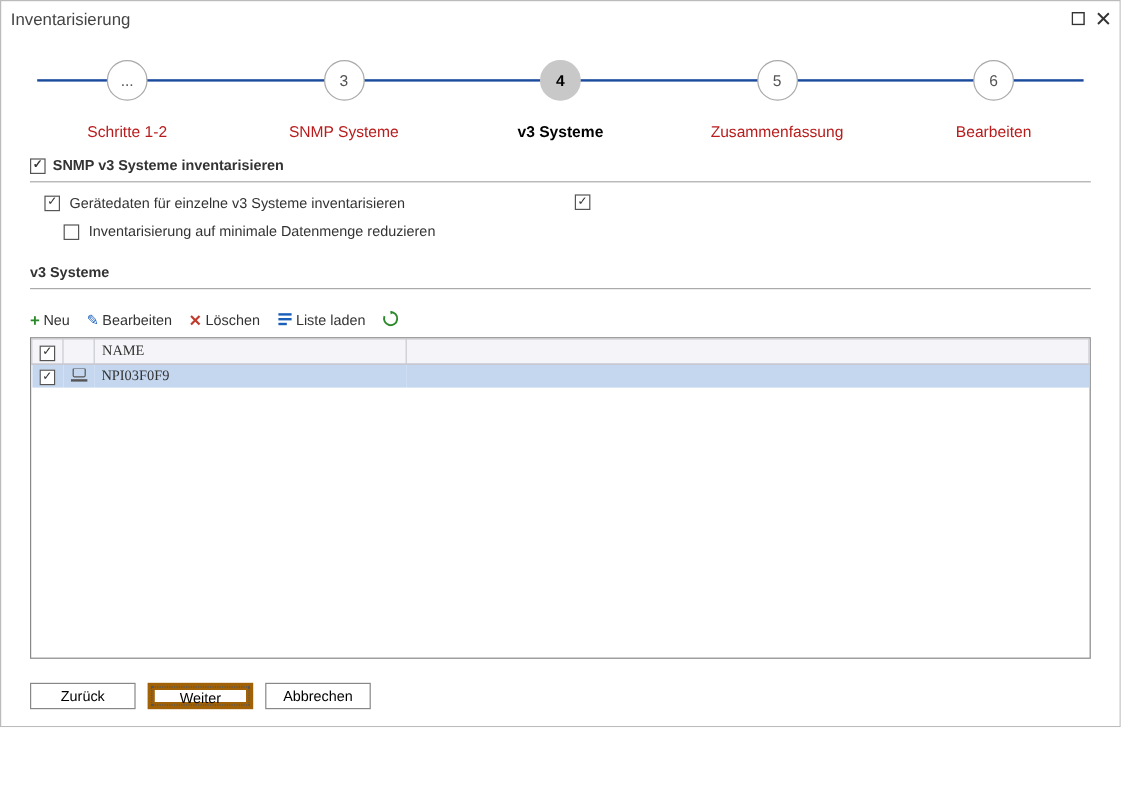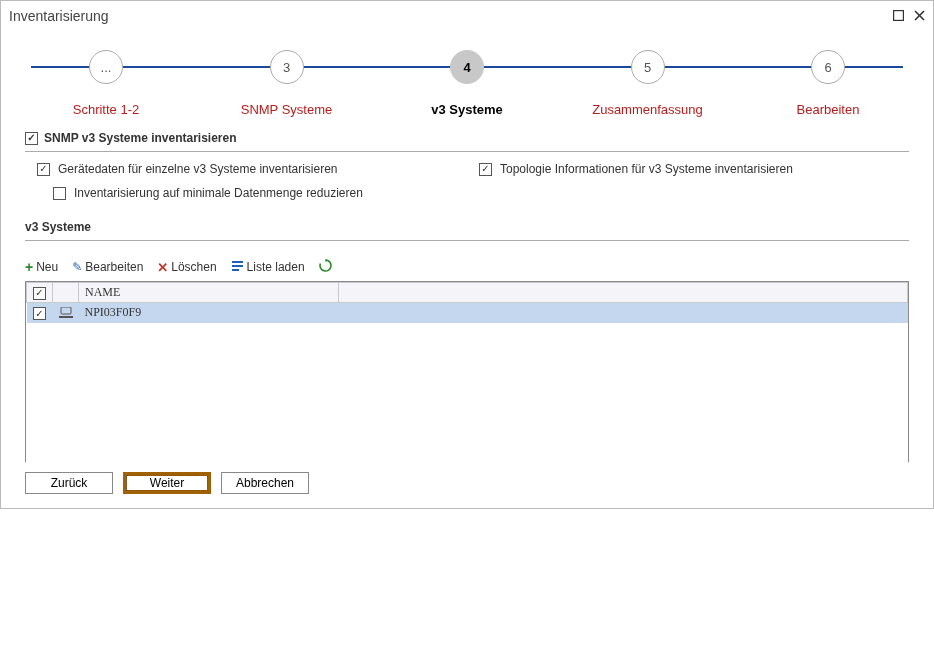--- a/index.html
+++ b/index.html
@@ -5,21 +5,21 @@
   * { box-sizing: border-box; }
   body {
     margin: 0;
     font-family: "Segoe UI", Tahoma, sans-serif;
     font-size: 12px;
     color: #333;
     background: #fff;
   }
   .window {
     width: 934px;
-    height: 509px;
+    height: 606px;
     border: 1px solid #bbb;
     position: relative;
     display: flex;
     flex-direction: column;
   }
   .titlebar {
     height: 30px;
     display: flex;
     align-items: center;
     padding: 0 8px;
@@ -199,21 +199,21 @@
     min-width: 88px;
     height: 22px;
     border: 1px solid #888;
     background: #fff;
     font-size: 12px;
     font-family: inherit;
     cursor: pointer;
     padding: 0 10px;
   }
   .btn.focused {
-    border: 4px solid #a16207;
+    border: 6px solid #a16207;
     outline: 1px dotted #555;
     outline-offset: -4px;
   }
   .device-icon svg { display: block; }
 </style>
 </head>
 <body>
 
 <div class="window">
   <div class="titlebar">
@@ -272,21 +272,20 @@
           <span>Gerätedaten für einzelne v3 Systeme inventarisieren</span>
         </div>
         <div class="check-row" style="margin-left:28px;">
           <span class="checkbox unchecked">✓</span>
           <span>Inventarisierung auf minimale Datenmenge reduzieren</span>
         </div>
       </div>
       <div class="col">
         <div class="check-row">
           <span class="checkbox">✓</span>
-          <span>Topologie Informationen für v3 Systeme inventarisieren</span>
         </div>
       </div>
     </div>
 
     <div class="subheader">v3 Systeme</div>
 
     <div class="toolbar">
       <div class="tool">
         <span class="icon-add">+</span>
         <span>Neu</span>

